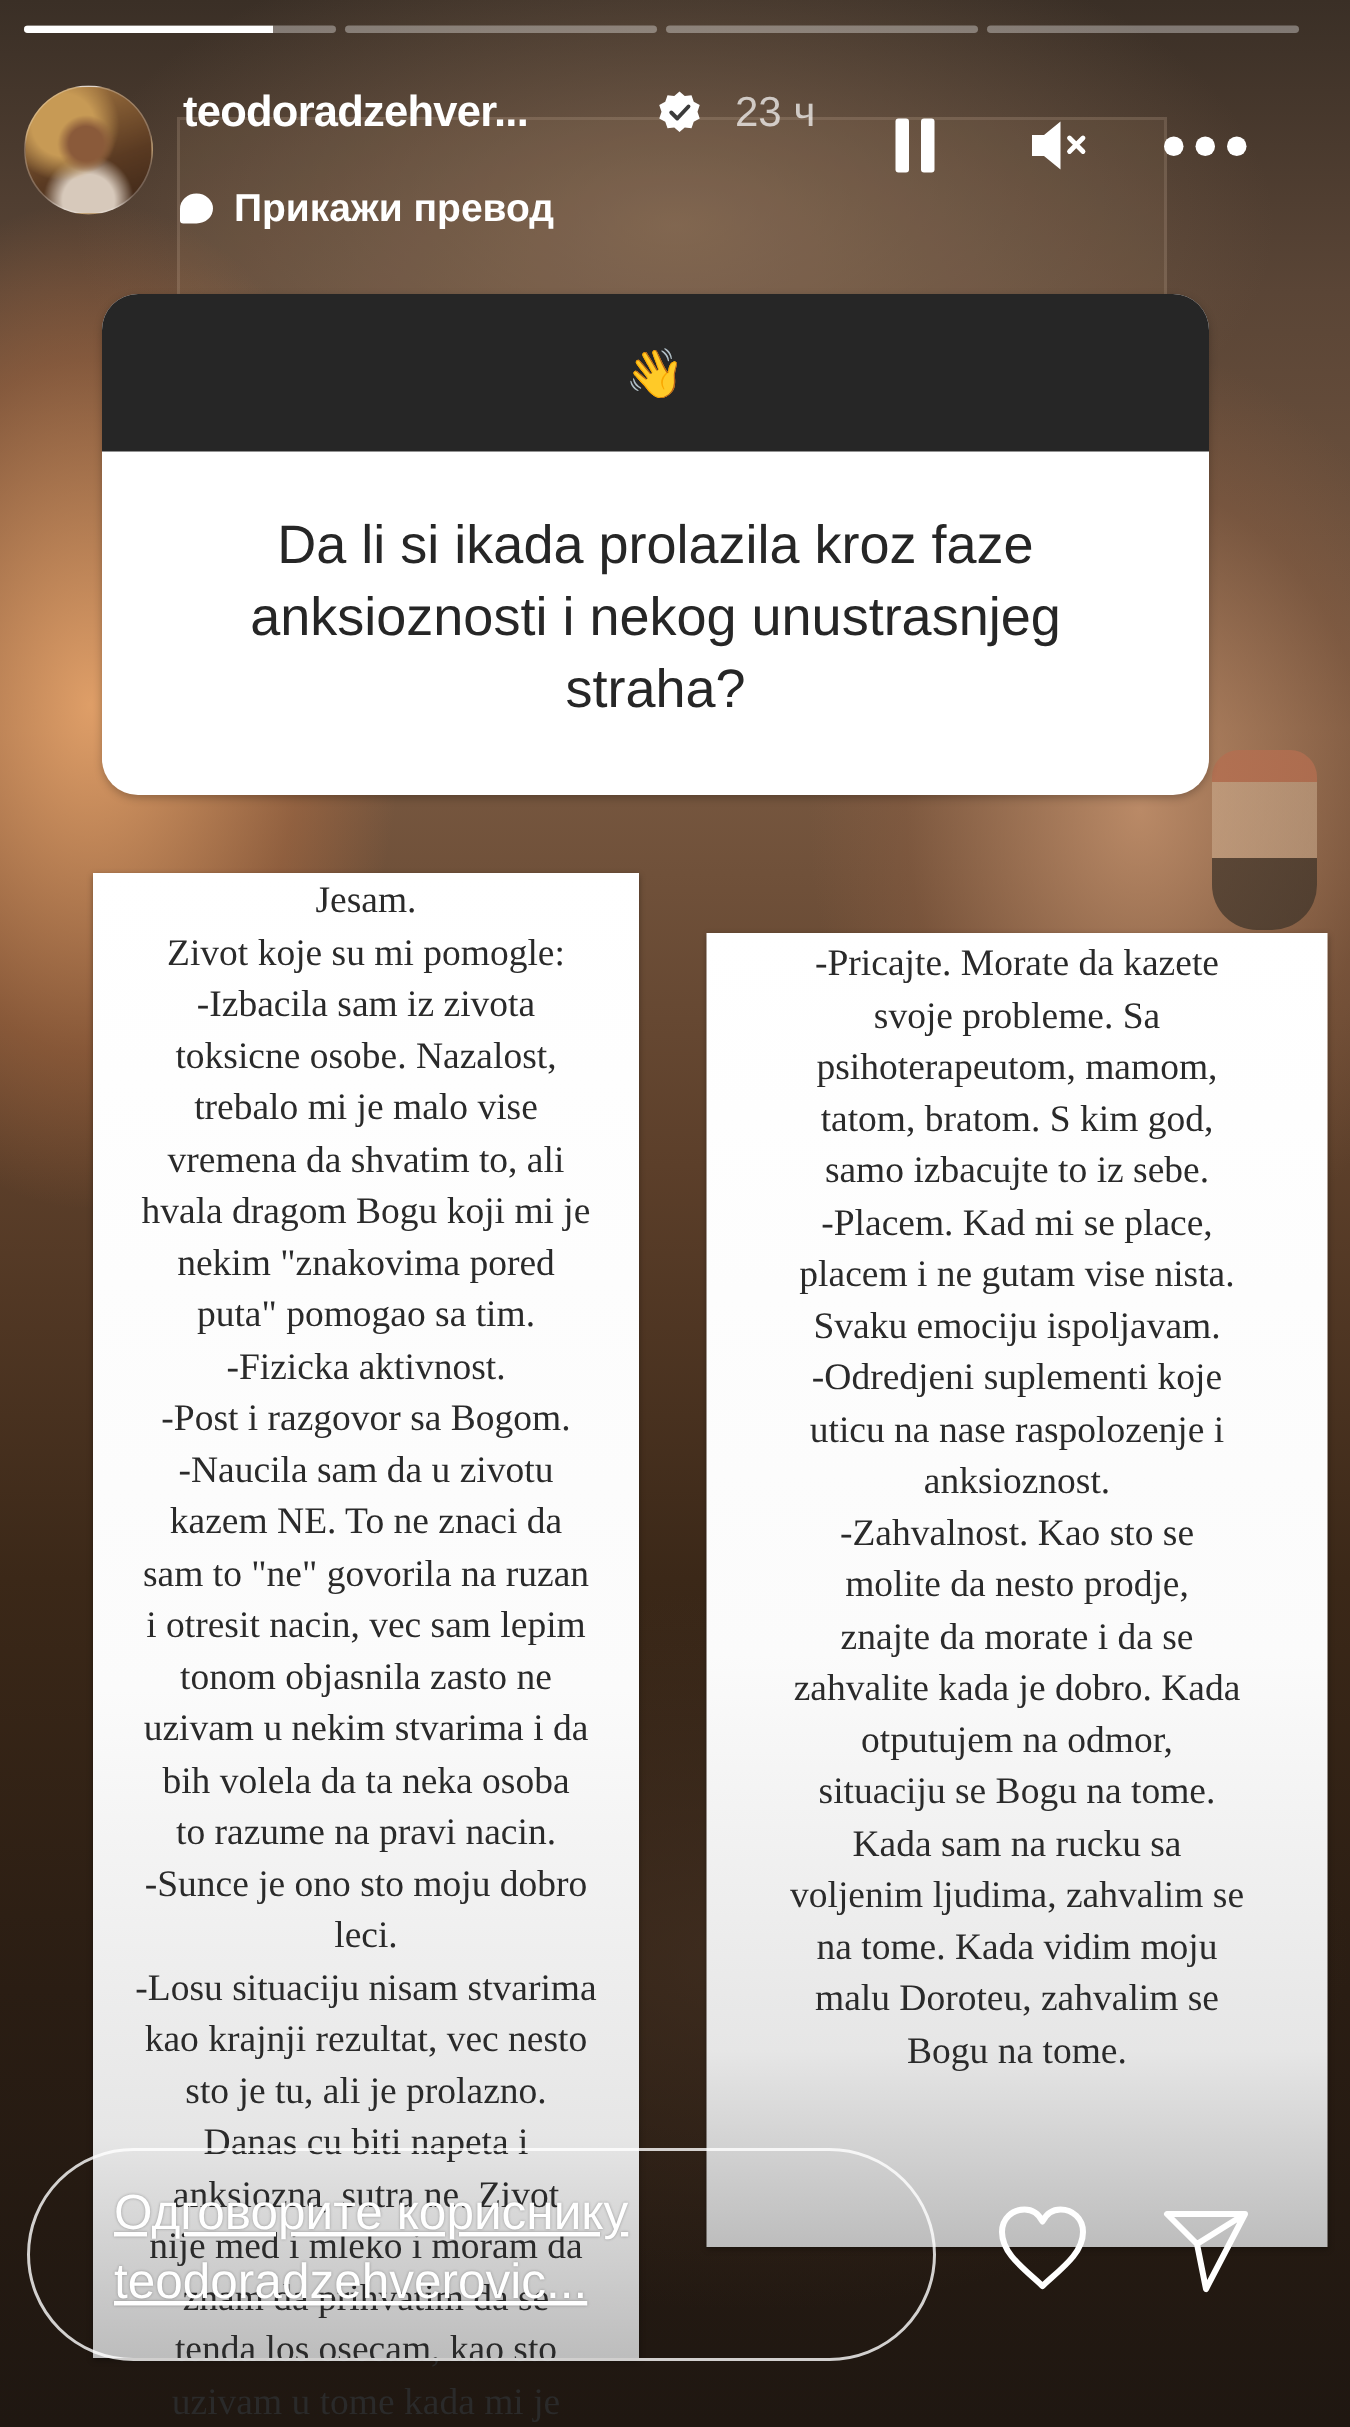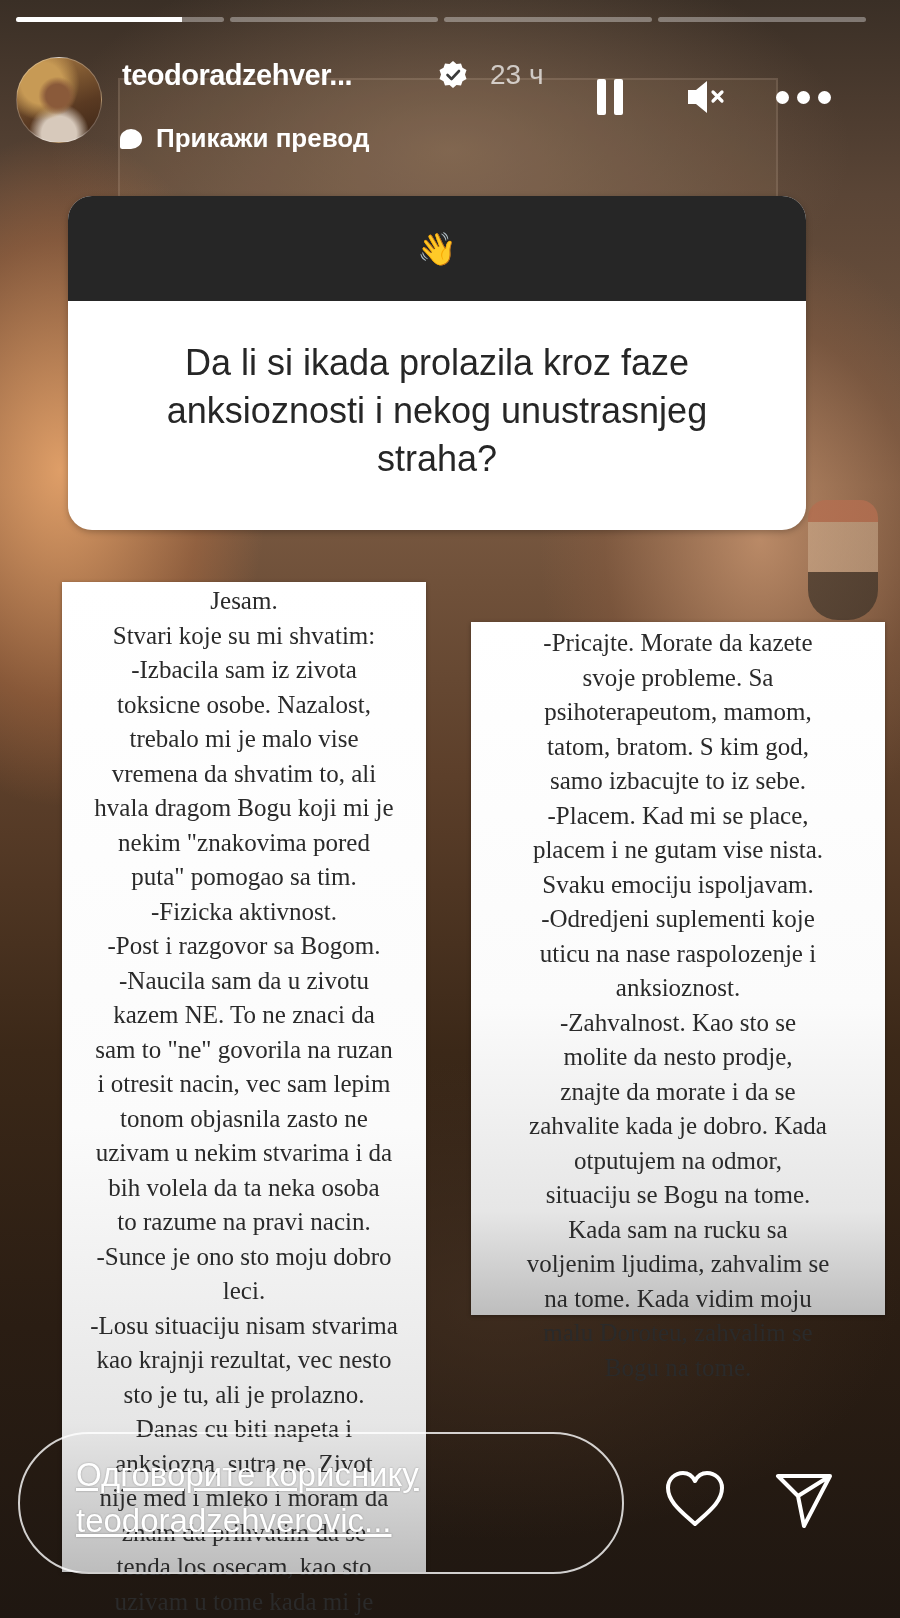--- a/index.html
+++ b/index.html
@@ -81,21 +81,21 @@
   
   .tcard {
     position: absolute; background: linear-gradient(180deg, #ffffff 0%, #fbfbfb 55%, #e6e6e6 85%, #bdbdbd 100%);
     color: #2a2a2a; text-align: center;
     font-family: "Liberation Serif", "DejaVu Serif", serif;
     font-size: 25px; line-height: 34.5px;
     box-shadow: 0 1px 4px rgba(0,0,0,0.35);
   }
   .tcard .line { display: block; white-space: nowrap; text-align: center; }
   .left-card { left: 62px; top: 582px; width: 364px; height: 990px; padding-top: 2px; }
-  .right-card { left: 471px; top: 622px; width: 414px; height: 693px; padding-top: 4px; }
+  .right-card { left: 471px; top: 622px; width: 414px; height: 876px; padding-top: 4px; }
 
   
   .reply {
     position: absolute; left: 18px; top: 1432px; width: 606px; height: 142px;
     border: 2px solid rgba(255,255,255,0.8); border-radius: 72px;
     padding: 18px 0 0 56px; color: #ffffff; font-size: 33px; line-height: 46px;
   }
   .reply .l { display: block; white-space: nowrap; text-shadow: 0 0 2px rgba(0,0,0,0.3); text-decoration: underline; }
   .heart { position: absolute; left: 662px; top: 1468px; width: 66px; height: 62px; }
   .send { position: absolute; left: 774px; top: 1470px; width: 60px; height: 62px; }
@@ -159,21 +159,21 @@
     <div>
       <span class="line" style="display:block">Da li si ikada prolazila kroz faze</span>
       <span class="line" style="display:block">anksioznosti i nekog unustrasnjeg</span>
       <span class="line" style="display:block">straha?</span>
     </div>
   </div>
 </div>
 
 <div class="tcard left-card">
   <span class="line">Jesam.</span>
-  <span class="line">Stvari koje su mi shvatim:</span>
+  <span class="line">Zivot koje su mi pomogle:</span>
   <span class="line">-Izbacila sam iz zivota</span>
   <span class="line">toksicne osobe. Nazalost,</span>
   <span class="line">trebalo mi je malo vise</span>
   <span class="line">vremena da shvatim to, ali</span>
   <span class="line">hvala dragom Bogu koji mi je</span>
   <span class="line">nekim "znakovima pored</span>
   <span class="line">puta" pomogao sa tim.</span>
   <span class="line">-Fizicka aktivnost.</span>
   <span class="line">-Post i razgovor sa Bogom.</span>
   <span class="line">-Naucila sam da u zivotu</span>

